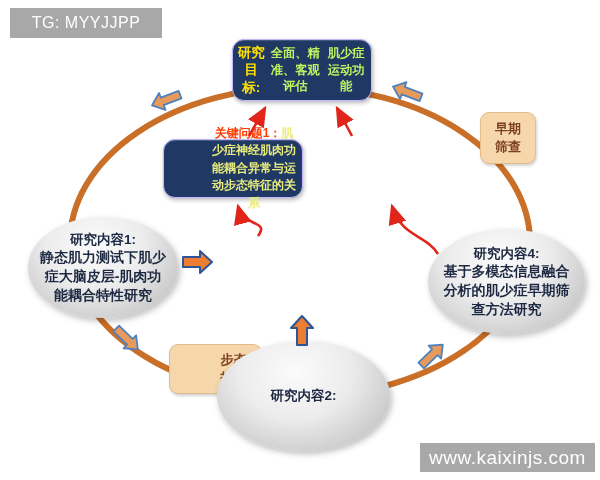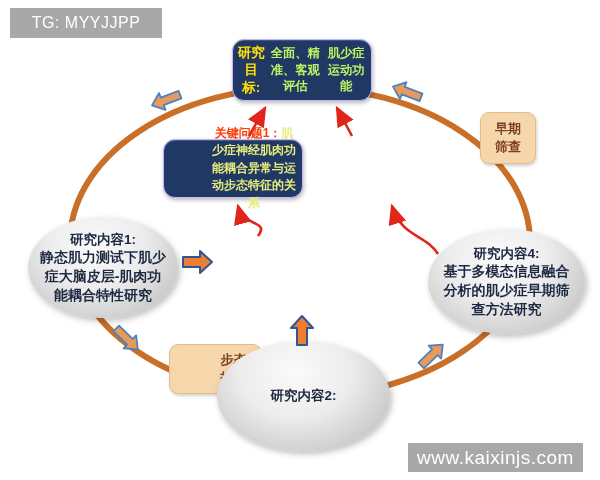--- a/index.html
+++ b/index.html
@@ -9,21 +9,21 @@
   }
   .layer{position:absolute;left:0;top:0;width:600px;height:480px;pointer-events:none;}
 
   
   .watermark{
     position:absolute;background:#a8a8a8;color:#ffffff;
     display:flex;align-items:center;justify-content:center;
     letter-spacing:.5px;
   }
   #wm-top{left:10px;top:8px;width:152px;height:30px;font-size:16px;}
-  #wm-bottom{left:408px;top:443px;width:175px;height:29px;font-size:19px;}
+  #wm-bottom{left:420px;top:443px;width:175px;height:29px;font-size:19px;}
 
   
   .navy-box{
     position:absolute;background:#1f3864;border:1px solid #c4b5fd;border-radius:12px;
     box-shadow:1px 2px 4px rgba(0,0,0,.28), inset 0 1px 1px rgba(255,255,255,.18);
     display:flex;align-items:center;justify-content:center;
     text-align:center;box-sizing:border-box;z-index:4;
   }
   #goal-box{left:232px;top:39px;width:140px;height:62px;padding:3px 4px;}
   #goal-box .goal-title{color:#ffe100;font-weight:bold;font-size:13.5px;line-height:1.3;}

